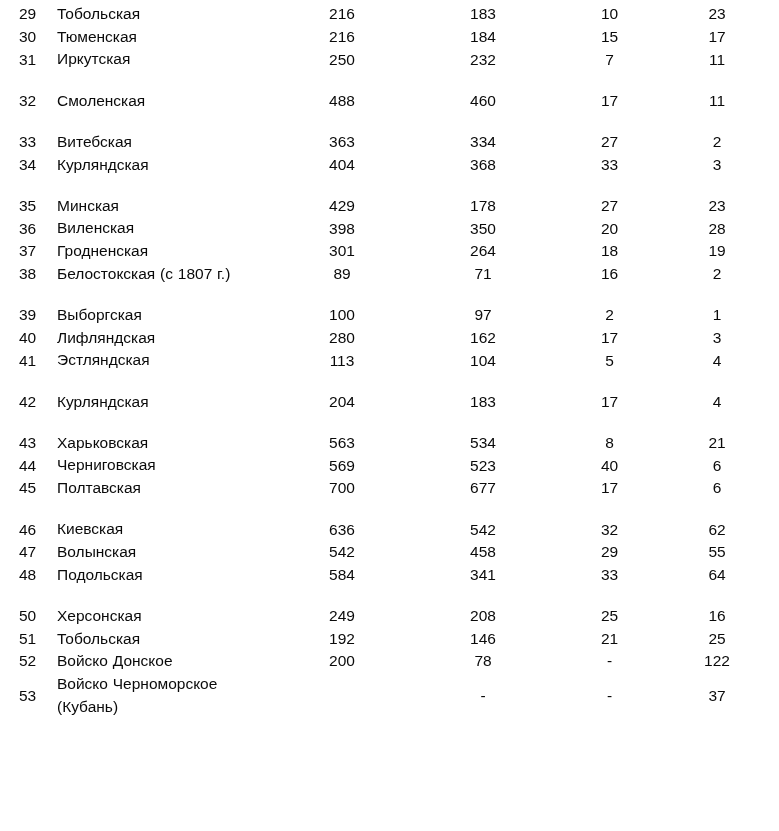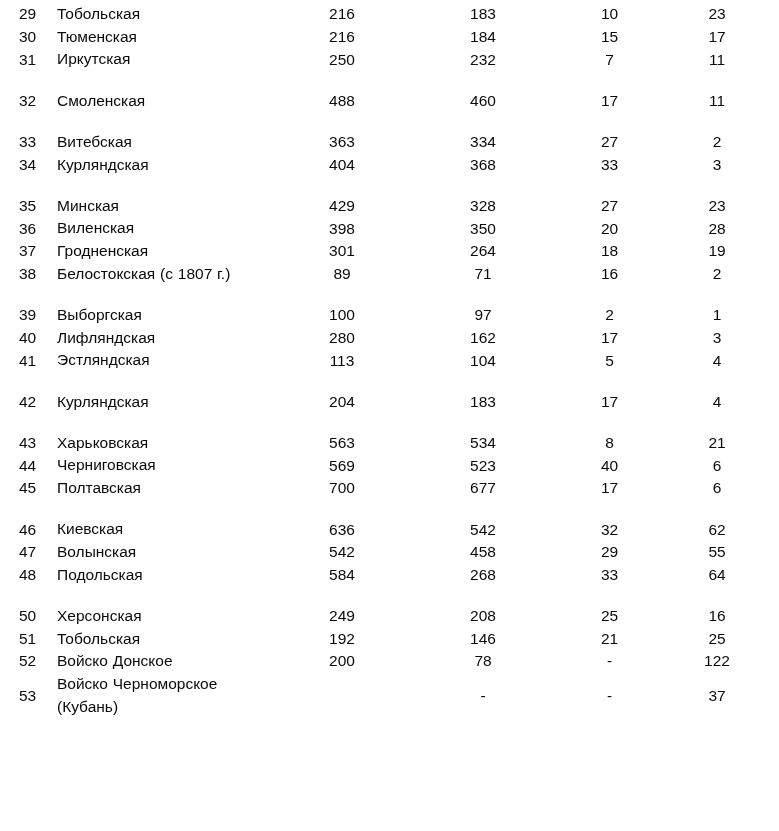--- a/index.html
+++ b/index.html
@@ -100,21 +100,21 @@
         <td class="val">33</td>
         <td class="val">3</td>
       </tr>
       <tr class="gap" style="height: 18.5px;">
         <td colspan="6"></td>
       </tr>
       <tr class="row">
         <td class="num">35</td>
         <td class="name">Минская</td>
         <td class="val">429</td>
-        <td class="val">328</td>
+        <td class="val">178</td>
         <td class="val">27</td>
         <td class="val">23</td>
       </tr>
       <tr class="row">
         <td class="num">36</td>
         <td class="name">Виленская</td>
         <td class="val">398</td>
         <td class="val">350</td>
         <td class="val">20</td>
         <td class="val">28</td>
@@ -216,21 +216,21 @@
         <td class="name">Волынская</td>
         <td class="val">542</td>
         <td class="val">458</td>
         <td class="val">29</td>
         <td class="val">55</td>
       </tr>
       <tr class="row">
         <td class="num">48</td>
         <td class="name">Подольская</td>
         <td class="val">584</td>
-        <td class="val">268</td>
+        <td class="val">341</td>
         <td class="val">33</td>
         <td class="val">64</td>
       </tr>
       <tr class="gap" style="height: 18.5px;">
         <td colspan="6"></td>
       </tr>
       <tr class="row">
         <td class="num">50</td>
         <td class="name">Херсонская</td>
         <td class="val">249</td>

